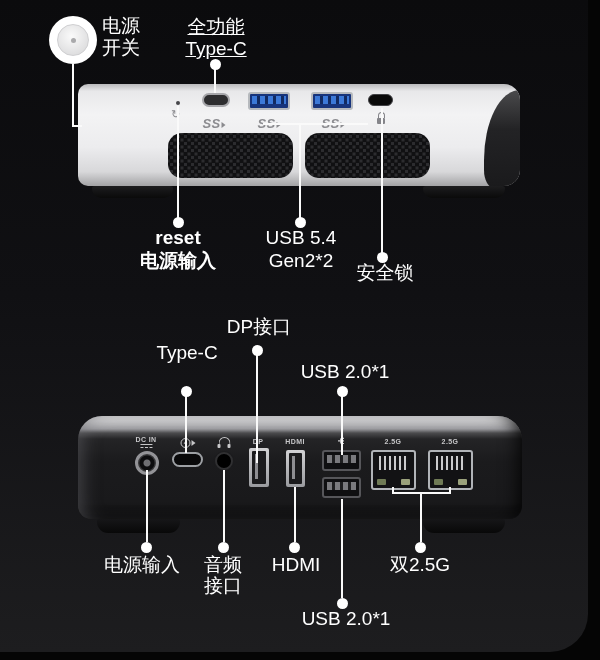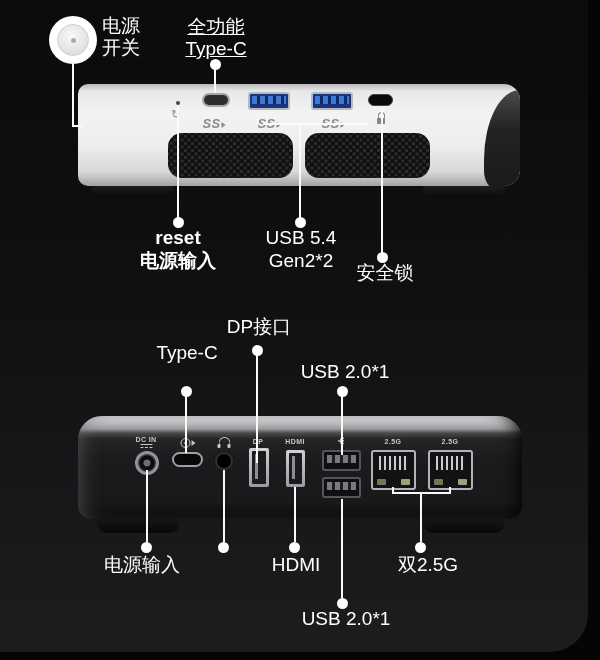--- a/index.html
+++ b/index.html
@@ -231,33 +231,37 @@
   <div class="rfoot" style="left:423px;top:519px;width:82px;"></div>
 
   <div class="aline" style="left:146px;top:470px;width:2px;height:72px;"></div>
   <div class="adot" style="left:141px;top:542px;"></div>
   <div class="lbl" style="left:142px;top:554px;">
     <span>电源输入</span>
   </div>
 
   <div class="aline" style="left:223px;top:470px;width:2px;height:72px;"></div>
   <div class="adot" style="left:218px;top:542px;"></div>
+  <div class="lbl lh21" style="left:223px;top:554px;">
+    <span>音频</span>
+    <span>接口</span>
+  </div>
 
   <div class="aline" style="left:294px;top:487px;width:2px;height:55px;"></div>
   <div class="adot" style="left:289px;top:542px;"></div>
   <div class="lbl" style="left:296px;top:554px;">
     <span>HDMI</span>
   </div>
 
   <div class="aline" style="left:392px;top:487px;width:2px;height:7px;"></div>
   <div class="aline" style="left:449px;top:487px;width:2px;height:7px;"></div>
   <div class="aline" style="left:392px;top:492px;width:59px;height:2px;"></div>
   <div class="aline" style="left:420px;top:493px;width:2px;height:49px;"></div>
   <div class="adot" style="left:415px;top:542px;"></div>
-  <div class="lbl lh21" style="left:420px;top:554px;margin-left:8px;">
+  <div class="lbl lh21" style="left:420px;top:554px;">
     <span>双2.5G</span>
   </div>
 
   <div class="aline" style="left:341px;top:499px;width:2px;height:99px;"></div>
   <div class="adot" style="left:337px;top:598px;"></div>
   <div class="lbl" style="left:346px;top:608px;">
     <span>USB 2.0*1</span>
   </div>
 </div>
 

